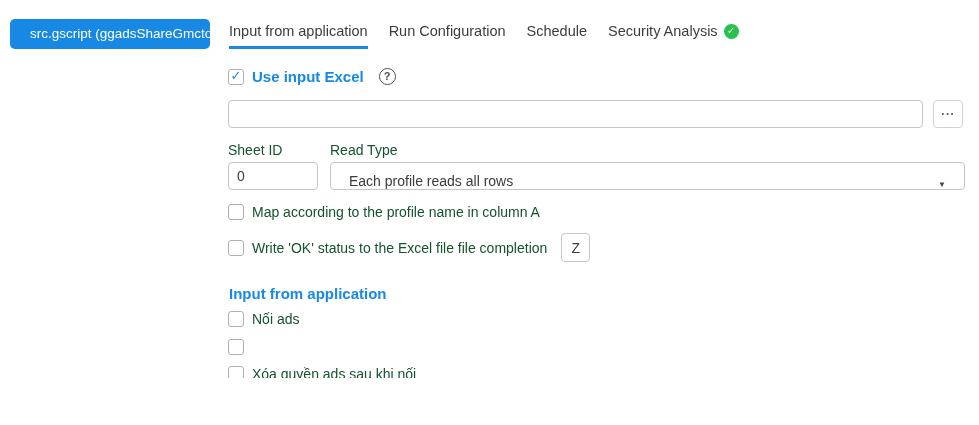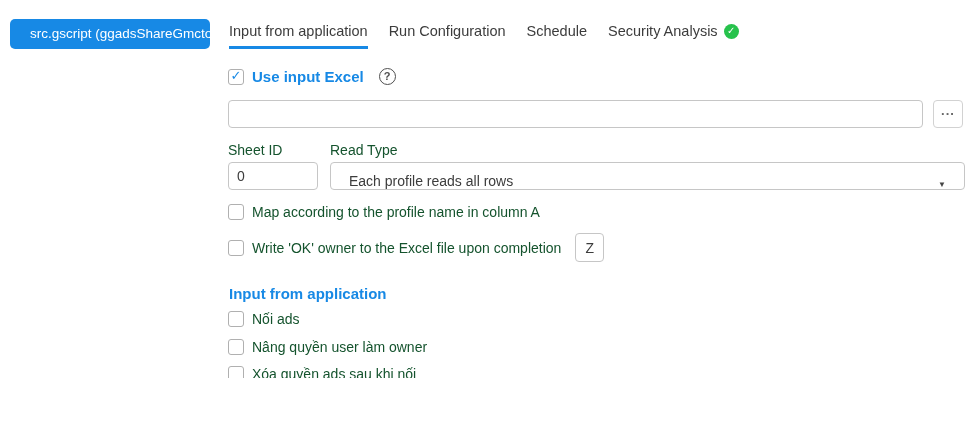--- a/index.html
+++ b/index.html
@@ -220,34 +220,33 @@
     <span class="caret">▼</span>
   </div>
 
   <div class="row" style="left:228px; top:204px;align-items:flex-end;">
     <span class="checkbox"></span>
     <span class="lbl">Map according to the profile name in column A</span>
   </div>
 
   <div class="row" style="left:228px; top:233px; height:29px;">
     <span class="checkbox"></span>
-    <span class="lbl">Write 'OK' owner to the Excel file upon completion</span>
+    <span class="lbl">Write 'OK' status to the Excel file file completion</span>
     <span class="key-box">Z</span>
   </div>
 
   <div class="blue-bold abs" style="left:229px; top:285px;">Input from application</div>
 
   <div class="row" style="left:228px; top:311px;text-align:right;">
     <span class="checkbox"></span>
     <span class="lbl">Nối ads</span>
   </div>
 
   <div class="row" style="left:228px; top:339px;">
     <span class="checkbox"></span>
-    <span class="lbl">Nâng quyền user làm owner</span>
   </div>
 
   <div class="row" style="left:228px; top:366px;">
     <span class="checkbox"></span>
     <span class="lbl">Xóa quyền ads sau khi nối</span>
   </div>
 
 </div>
 
 </body></html>

